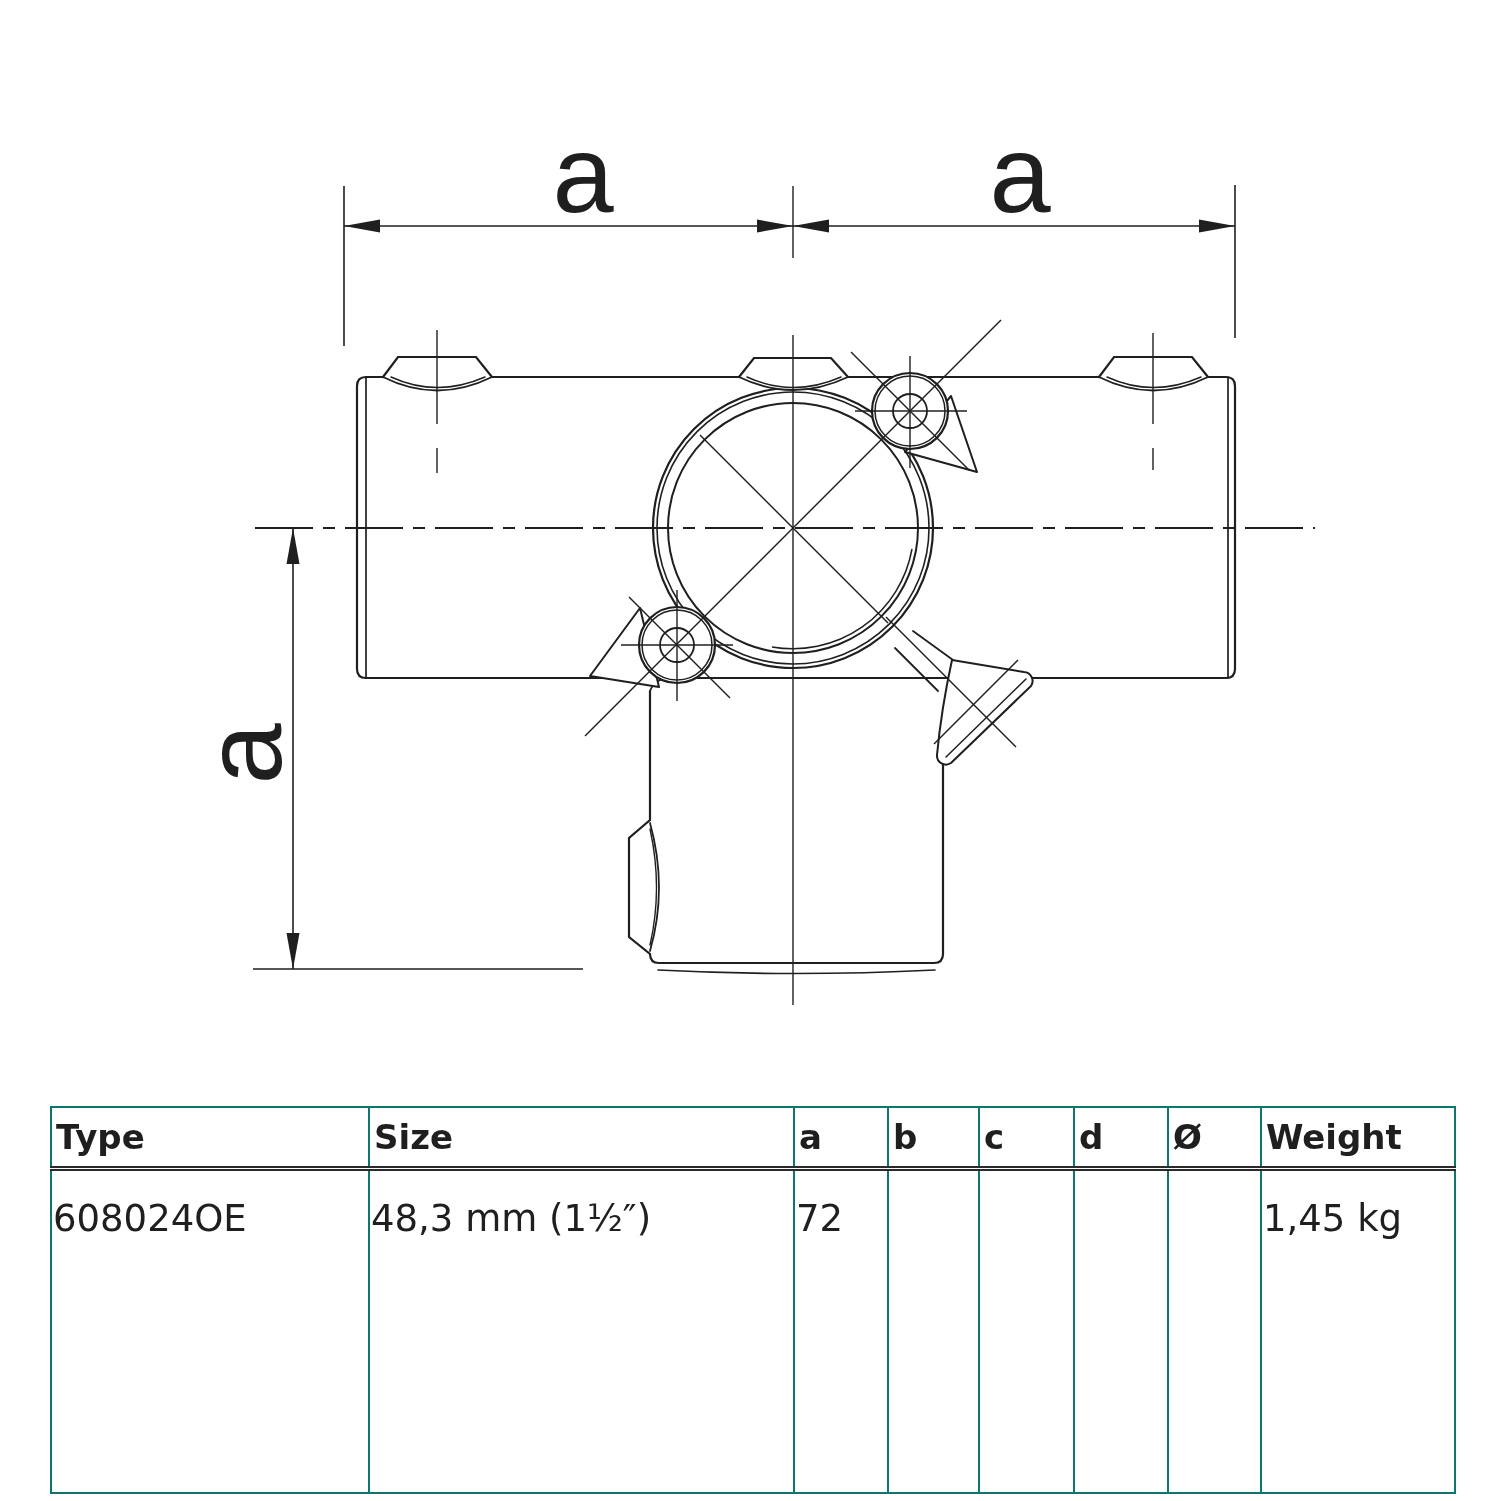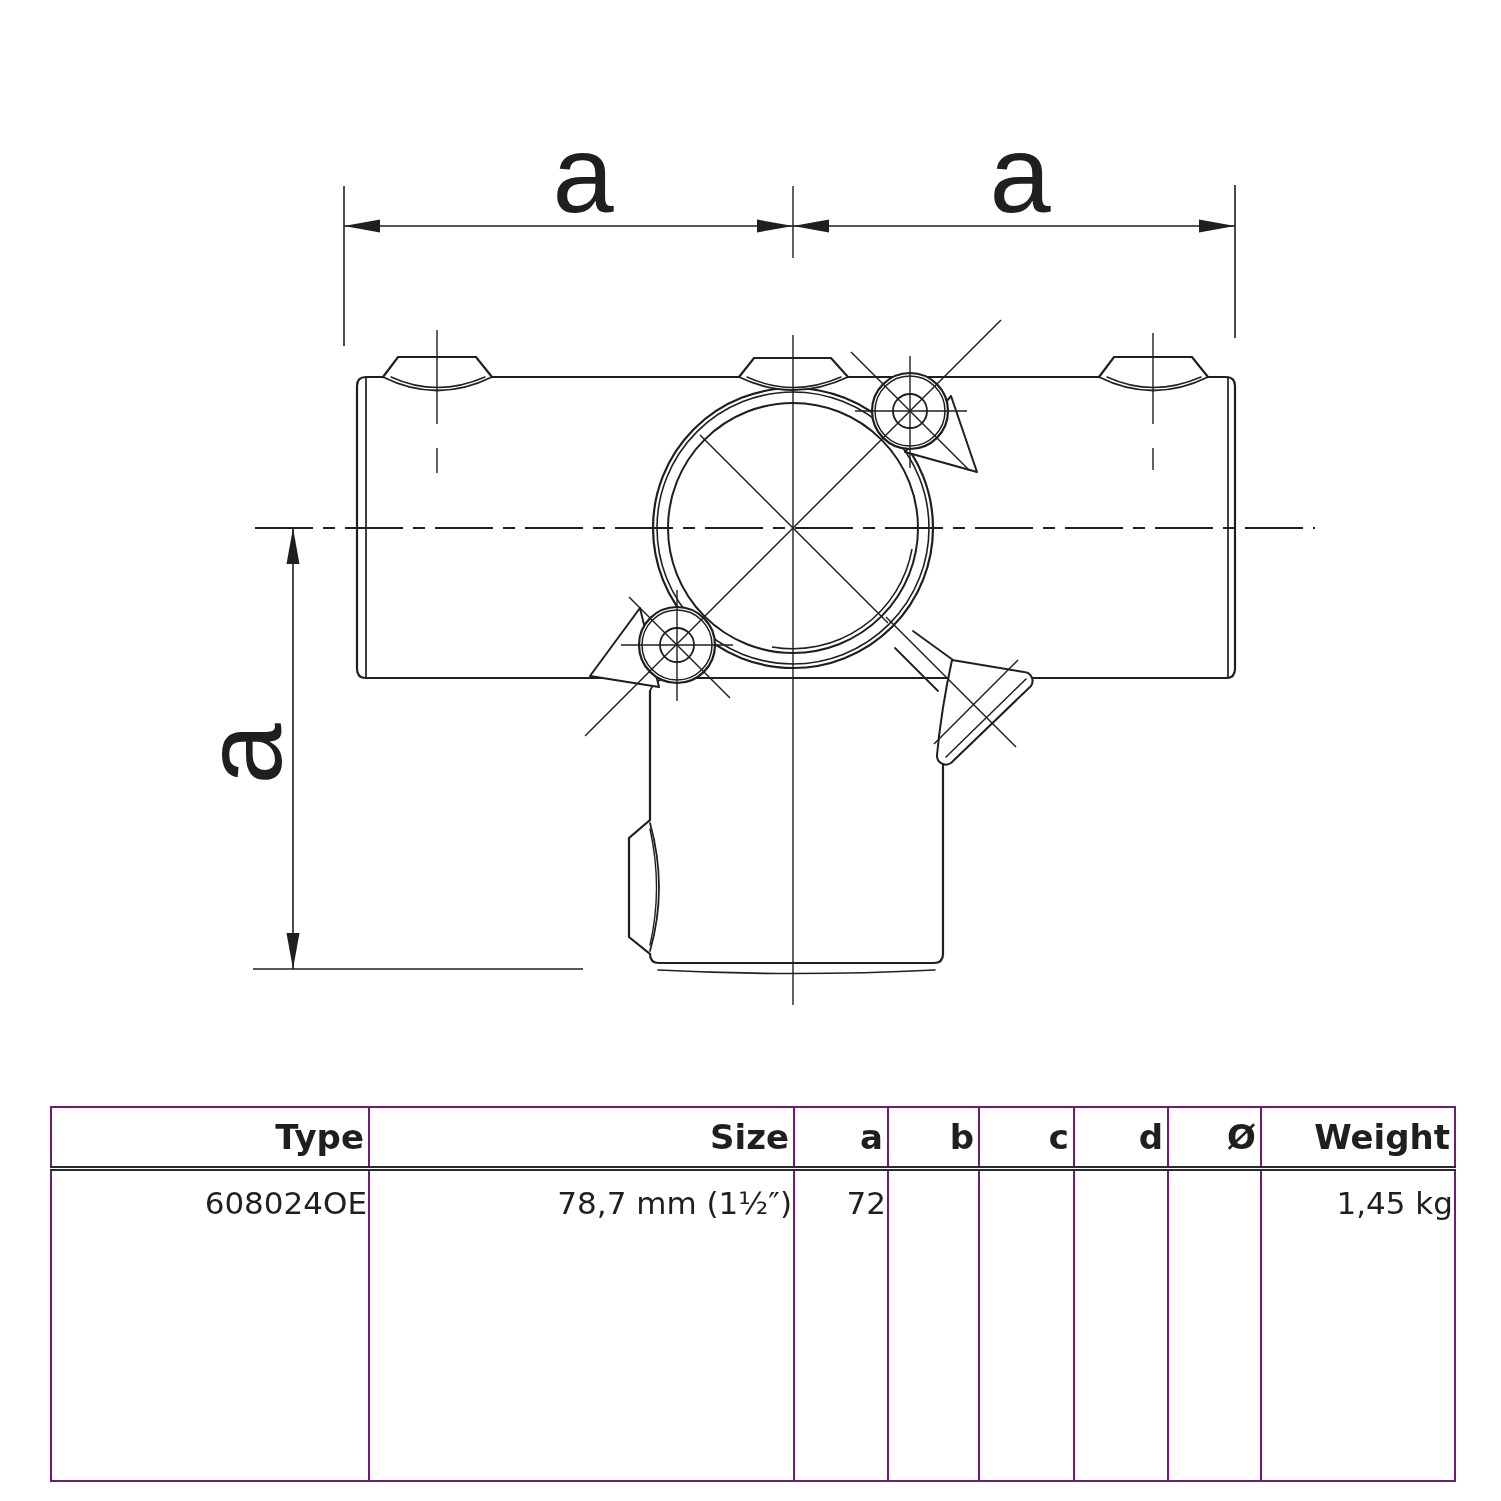--- a/index.html
+++ b/index.html
@@ -2,23 +2,23 @@
 <html><head>
 <meta charset="utf-8">
 <style>
   html,body{margin:0;padding:0;background:#ffffff;}
   body{width:1501px;height:1501px;position:relative;font-family:"DejaVu Sans",sans-serif;color:#1f1f1f;overflow:hidden;}
   .stage{position:absolute;left:0;top:0;width:1501px;height:1501px;}
   svg text{font-family:"Liberation Sans",sans-serif;}
   .dim-label{font-size:110px;fill:#1f1f1f;font-weight:400;}
   
   .spec-table{position:absolute;left:50px;top:1106px;border-collapse:collapse;table-layout:fixed;background:#fff;}
-  .spec-table th,.spec-table td{border:2px solid #701a75;text-align:right;overflow:hidden;white-space:nowrap;}
+  .spec-table th,.spec-table td{border:2px solid #0f766e;text-align:left;overflow:hidden;white-space:nowrap;}
   .spec-table th{font-size:34px;font-weight:bold;height:58px;border-bottom:5px double #2a2a2a;padding:0 4px;}
-  .spec-table td{font-size:31px;font-weight:normal;height:294px;vertical-align:top;padding-top:14px;}
+  .spec-table td{font-size:37px;font-weight:normal;height:294px;vertical-align:top;padding-top:26px;}
 </style>
 </head>
 <body>
 
 <div class="stage">
 
 <svg width="1501" height="1501" viewBox="0 0 1501 1501">
 
   <g stroke="#1f1f1f" fill="none" stroke-width="2.2" stroke-linecap="round">
     <path d="M366,377 L1226,377 Q1235,377 1235,386 L1235,669 Q1235,678 1226,678 L366,678 Q357,678 357,669 L357,386 Q357,377 366,377 Z" fill="#ffffff"></path>
@@ -146,21 +146,21 @@
       <th>b</th>
       <th>c</th>
       <th>d</th>
       <th>Ø</th>
       <th>Weight</th>
     </tr>
   </thead>
   <tbody>
     <tr>
       <td>608024OE</td>
-      <td>78,7 mm (1½″)</td>
+      <td>48,3 mm (1½″)</td>
       <td>72</td>
       <td></td>
       <td></td>
       <td></td>
       <td></td>
       <td>1,45 kg</td>
     </tr>
   </tbody>
 </table>
 

